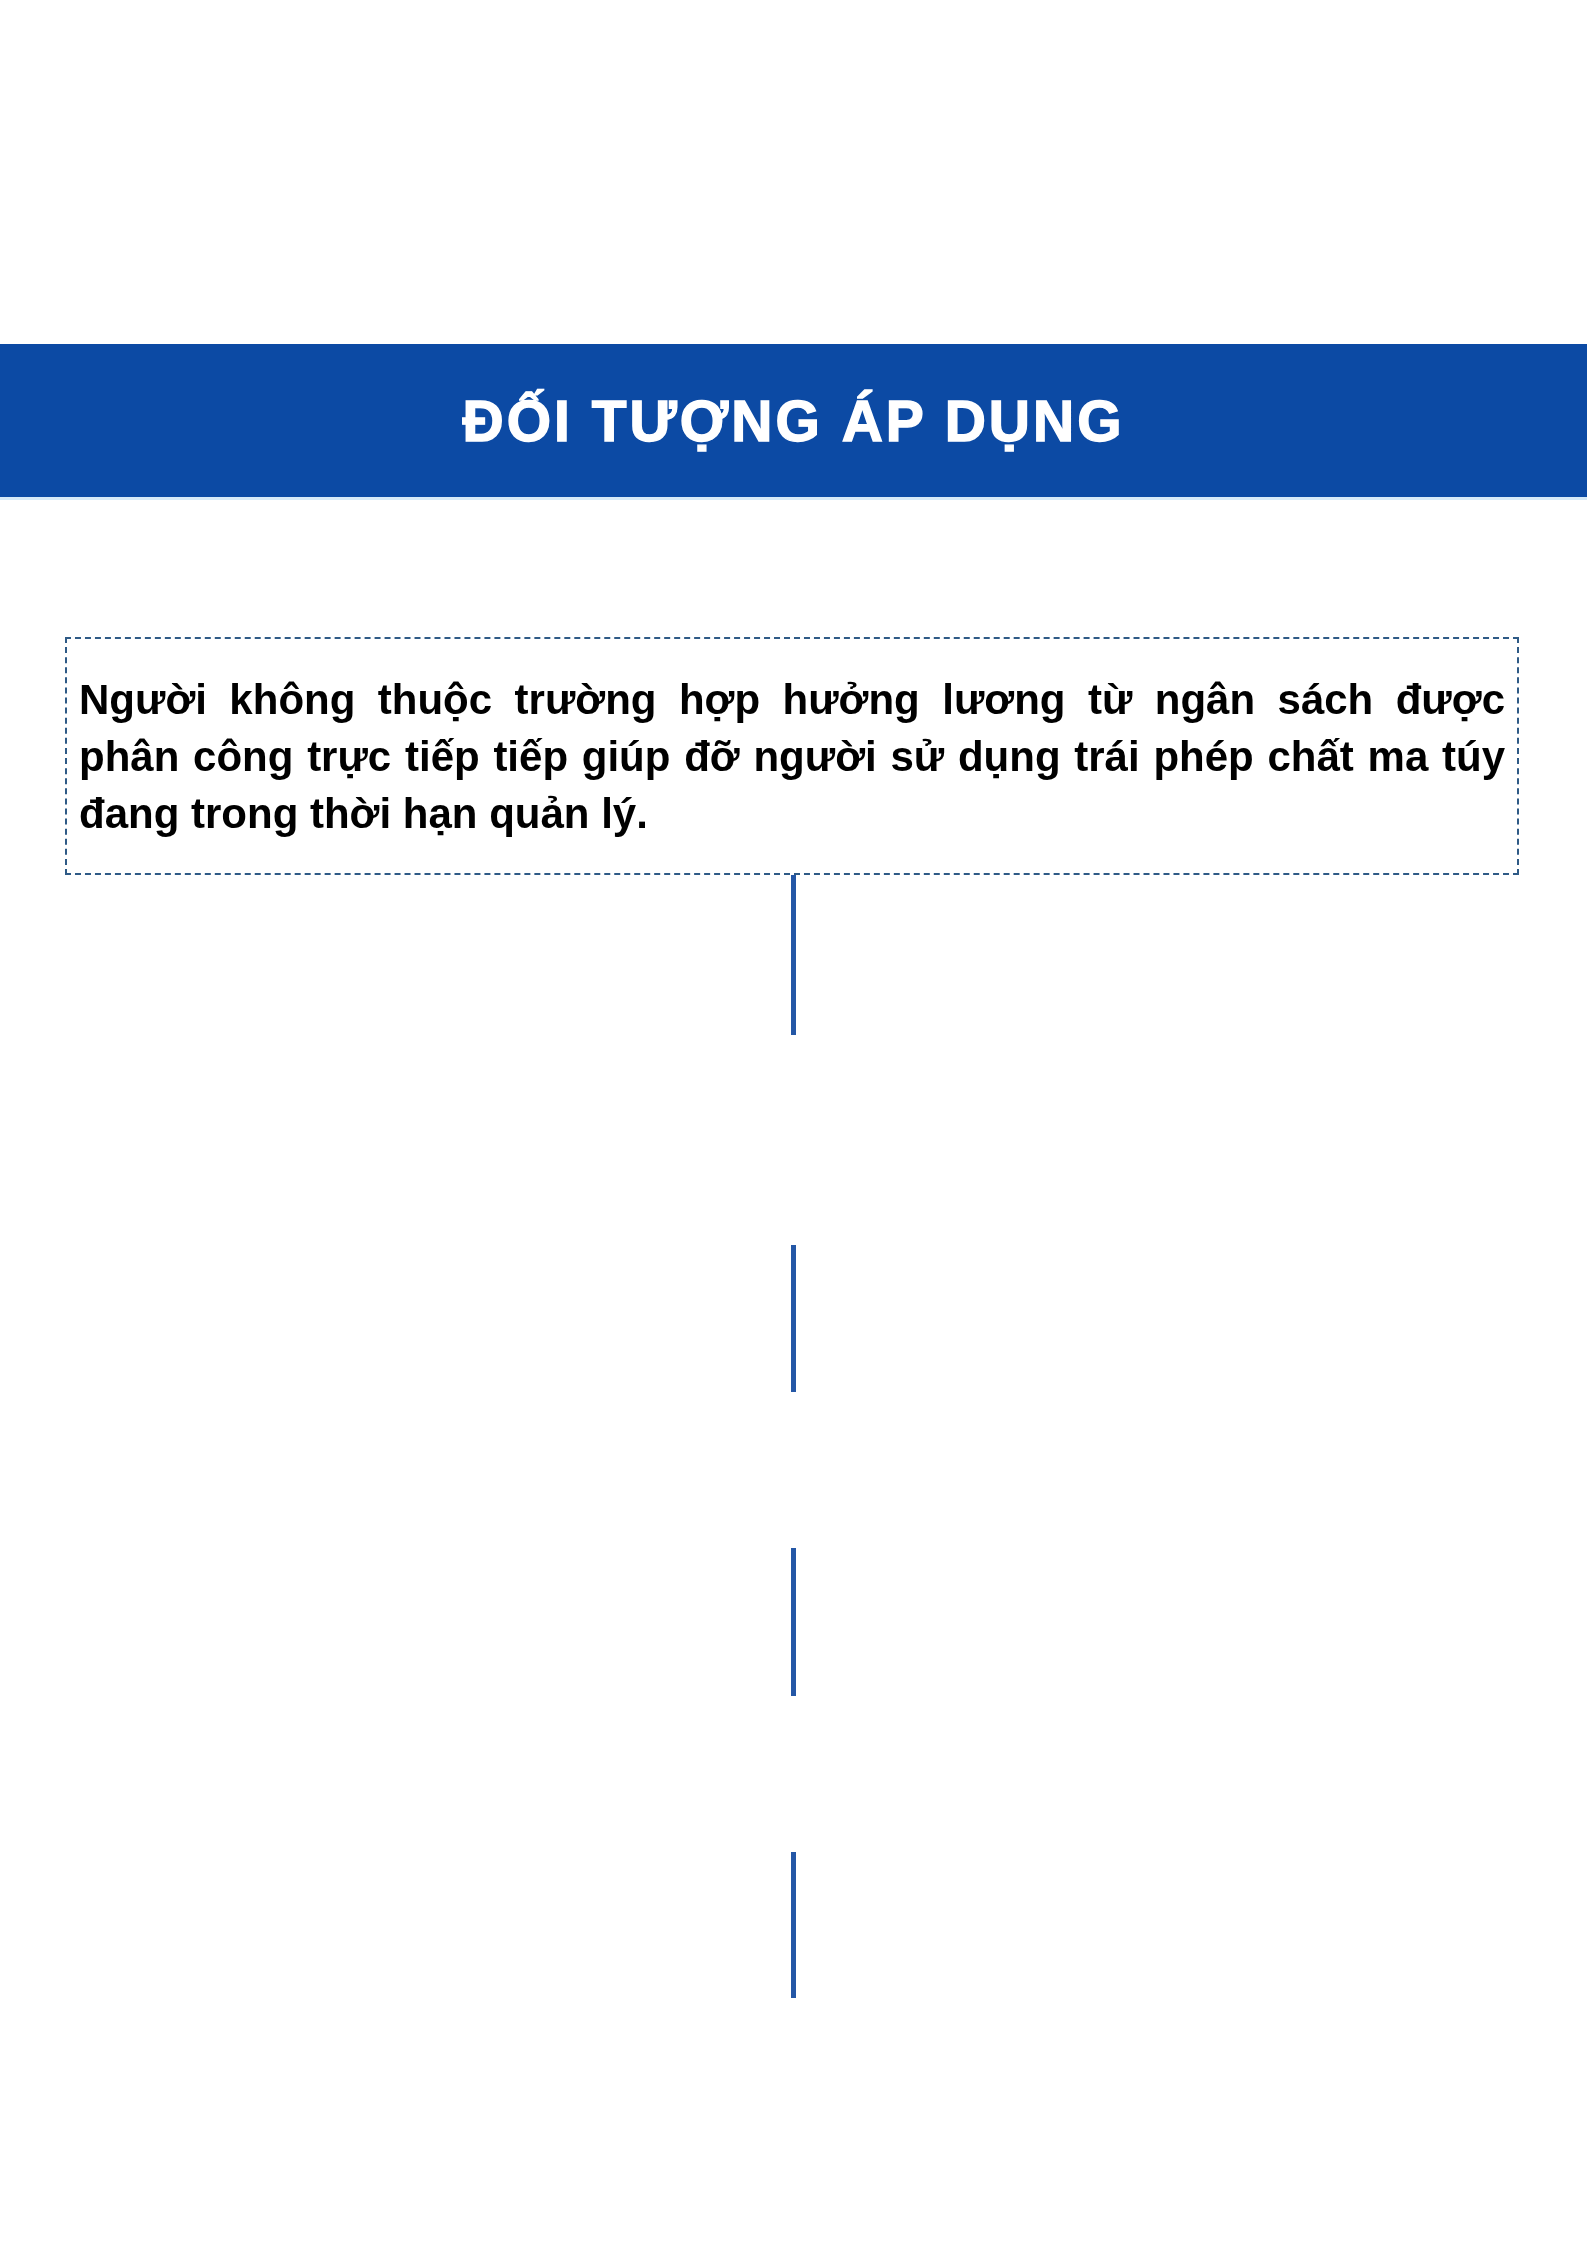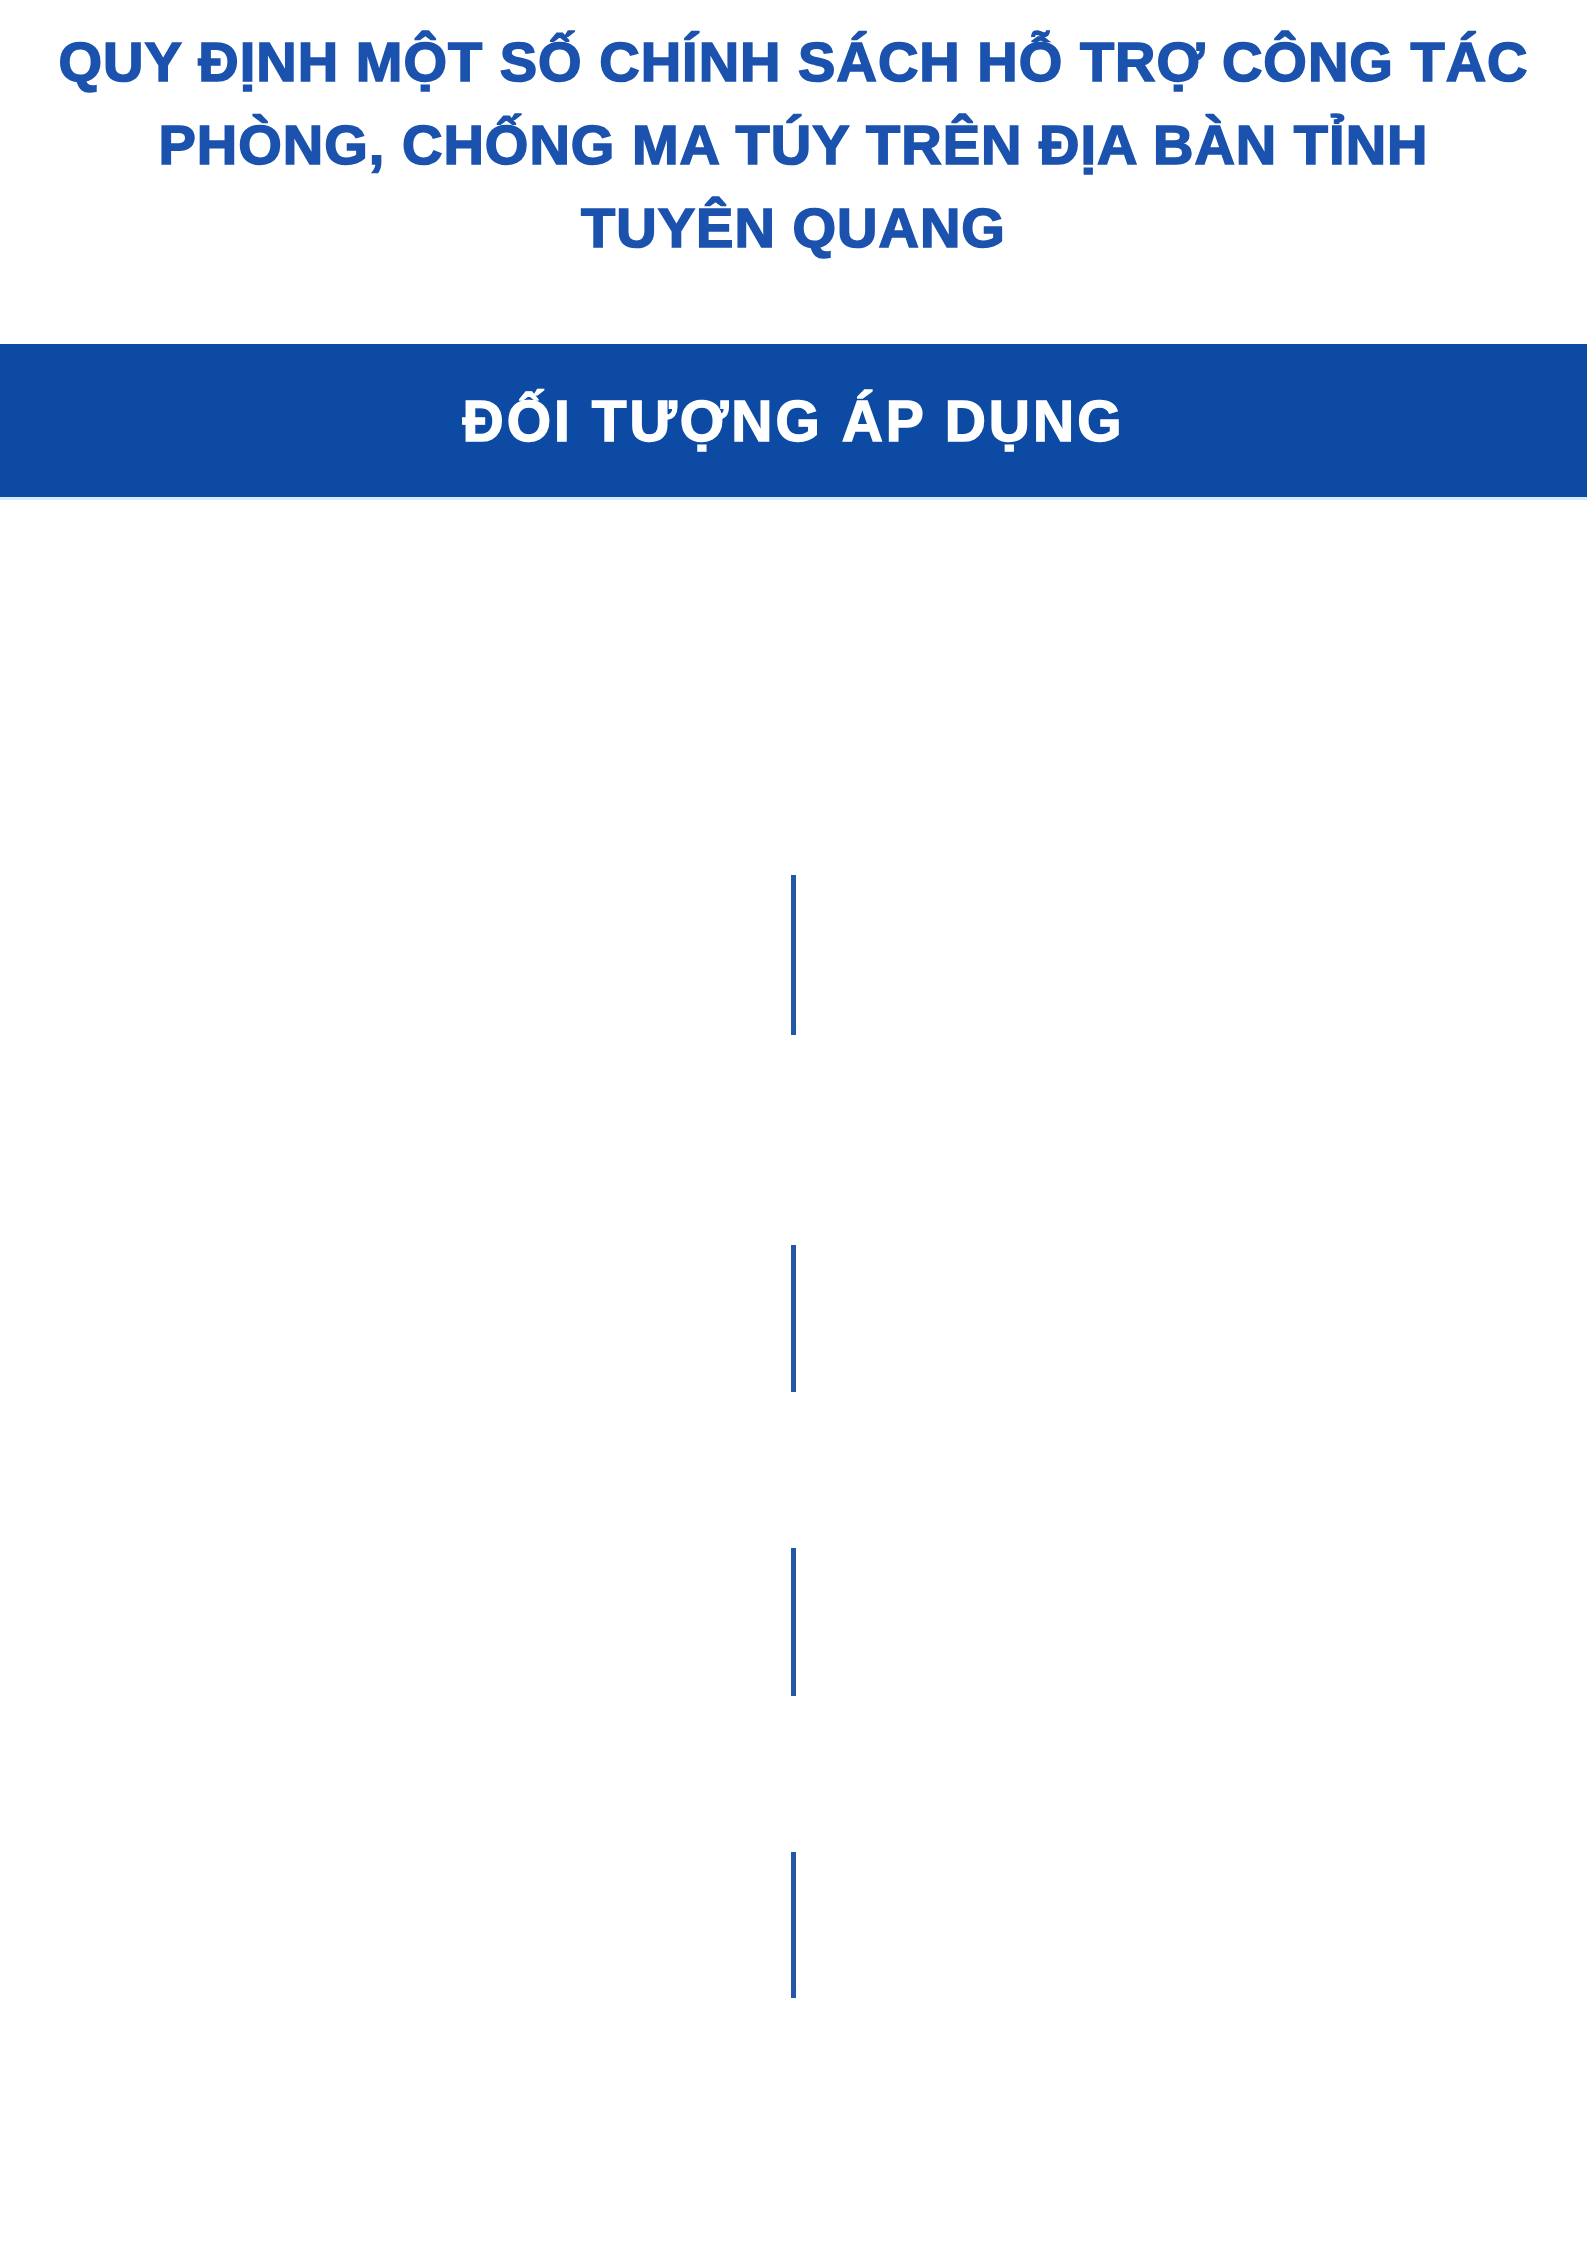--- a/index.html
+++ b/index.html
@@ -95,30 +95,28 @@
   .conn-1{top:875px;height:160px;}
   .conn-2{top:1245px;height:147px;}
   .conn-3{top:1548px;height:148px;}
   .conn-4{top:1852px;height:146px;}
 </style>
 </head>
 <body>
 
 <div class="poster">
 
-  <header class="title">
-    <div class="title-line">QUY ĐỊNH MỘT SỐ CHÍNH SÁCH HỖ TRỢ CÔNG TÁC</div>
-    <div class="title-line">PHÒNG, CHỐNG MA TÚY TRÊN ĐỊA BÀN TỈNH</div>
-    <div class="title-line">TUYÊN QUANG</div>
-  </header>
 
   <div class="banner">
     <span class="banner-label">ĐỐI TƯỢNG ÁP DỤNG</span>
   </div>
 
+  <div class="subject-box box-1">
+    <p class="subject-text">Người không thuộc trường hợp hưởng lương từ ngân sách được phân công trực tiếp tiếp giúp đỡ người sử dụng trái phép chất ma túy đang trong thời hạn quản lý.</p>
+  </div>
 
   <div class="connector conn-1"></div>
 
 
   <div class="connector conn-2"></div>
 
 
   <div class="connector conn-3"></div>
 
 

